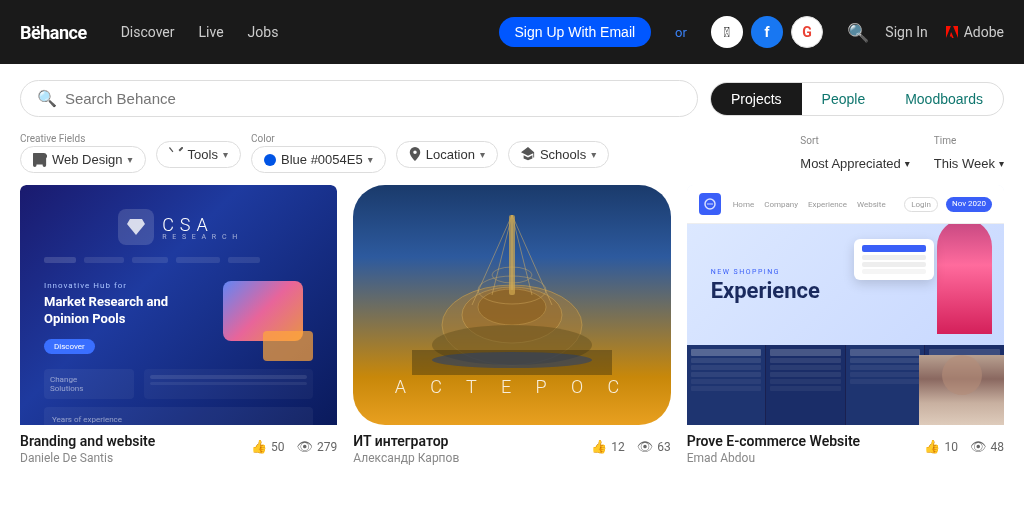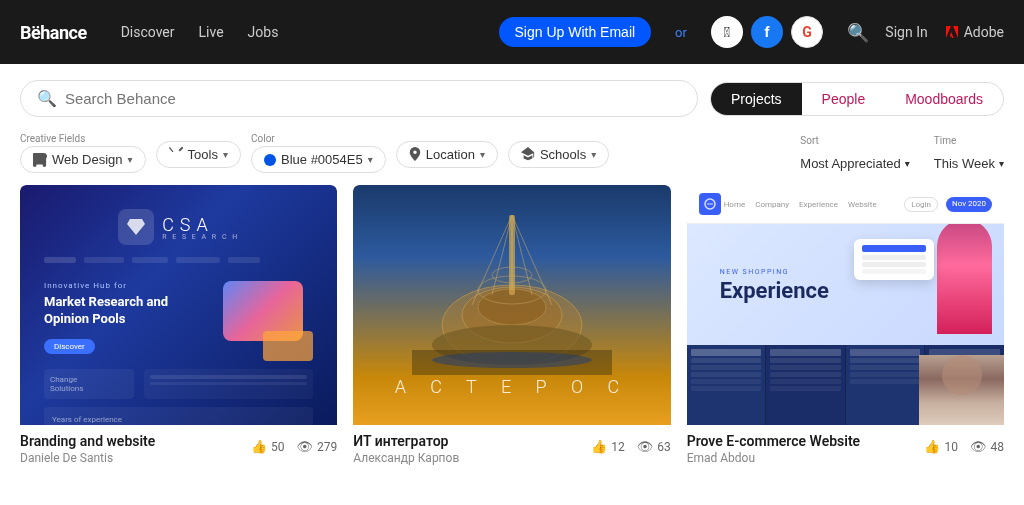--- a/index.html
+++ b/index.html
@@ -93,21 +93,21 @@
       border: 1.5px solid #ddd;
       border-radius: 24px;
       overflow: hidden;
     }
     .tab-btn {
       padding: 8px 20px;
       font-size: 14px;
       cursor: pointer;
       border: none;
       background: transparent;
-      color: #be185d;
+      color: #0f766e;
     }
     .tab-btn.active {
       background: #1a1a1a;
       color: #fff;
     }
 
     
     .filters-row {
       display: flex;
       align-items: center;
@@ -221,20 +221,21 @@
     }
 
     
     .thumb-ast {
       background: linear-gradient(180deg, #1a3a6b 0%, #2d5a9e 30%, #c8880a 80%, #e8a020 100%);
       display: flex;
       align-items: center;
       justify-content: center;
       position: relative;
       overflow: hidden;
+      border-radius: 32px;
     }
     .ast-text {
       position: absolute;
       bottom: 30px;
       left: 0; right: 0;
       text-align: center;
       color: rgba(255,255,255,0.9);
       font-size: 22px;
       letter-spacing: 8px;
       font-weight: 300;
@@ -507,40 +508,40 @@
           <span class="stat-icon">👁</span>
           <span>63</span>
         </div>
       </div>
     </div>
   </div>
 
   <div class="project-card">
     <div class="project-thumb thumb-prova">
 
-      <div style="background:#fff;padding:8px 12px;display:flex;align-items:center;gap:3px;border-bottom:1px solid #eee;">
+      <div style="background:#fff;padding:8px 12px;display:flex;align-items:center;gap:12px;border-bottom:1px solid #eee;">
         <div style="width:22px;height:22px;background:#3a5ff8;border-radius:4px;display:flex;align-items:center;justify-content:center;">
           <svg width="14" height="14" viewBox="0 0 14 14">
               <circle cx="7" cy="7" r="5" fill="none" stroke="rgba(255,255,255,0.8)" stroke-width="1.5"></circle>
               <line x1="4" y1="7" x2="10" y2="7" stroke="rgba(255,255,255,0.8)" stroke-width="1.2"></line>
             </svg>
         </div>
         <div style="display:flex;gap:10px;">
           <span style="font-size:8px;color:#999;">Home</span>
           <span style="font-size:8px;color:#999;">Company</span>
           <span style="font-size:8px;color:#999;">Experience</span>
           <span style="font-size:8px;color:#999;">Website</span>
         </div>
         <div style="margin-left:auto;display:flex;gap:8px;">
           <div style="font-size:8px;color:#999;border:1px solid #ddd;border-radius:8px;padding:2px 6px;">Login</div>
           <div style="font-size:8px;color:#fff;background:#3a5ff8;border-radius:8px;padding:2px 6px;">Nov 2020</div>
         </div>
       </div>
 
-      <div style="background:linear-gradient(135deg,#dce8ff 0%,#c8d8ff 100%);padding:14px 33px;flex:1;display:flex;align-items:center;gap:12px;position:relative;overflow:hidden;height:110px;">
+      <div style="background:linear-gradient(135deg,#dce8ff 0%,#c8d8ff 100%);padding:14px 24px;flex:1;display:flex;align-items:center;gap:12px;position:relative;overflow:hidden;height:110px;">
         <div style="flex:1;">
           <div style="font-size:7px;color:#3a5ff8;text-transform:uppercase;letter-spacing:1.5px;margin-bottom:4px;">New Shopping</div>
           <div style="font-size:22px;font-weight:bold;color:#1a2a5e;line-height:1.0;">Experience</div>
         </div>
 
         <div style="position:absolute;right:12px;top:-5px;width:55px;height:115px;overflow:hidden;">
           <div style="width:55px;height:115px;background:linear-gradient(180deg,#c44680 0%,#ff6b9d 40%,#d4205a 100%);border-radius:28px 28px 0 0;"></div>
         </div>
 
         <div style="position:absolute;right:70px;top:15px;background:#fff;border-radius:6px;padding:6px 8px;box-shadow:0 4px 12px rgba(0,0,0,0.15);width:80px;">

